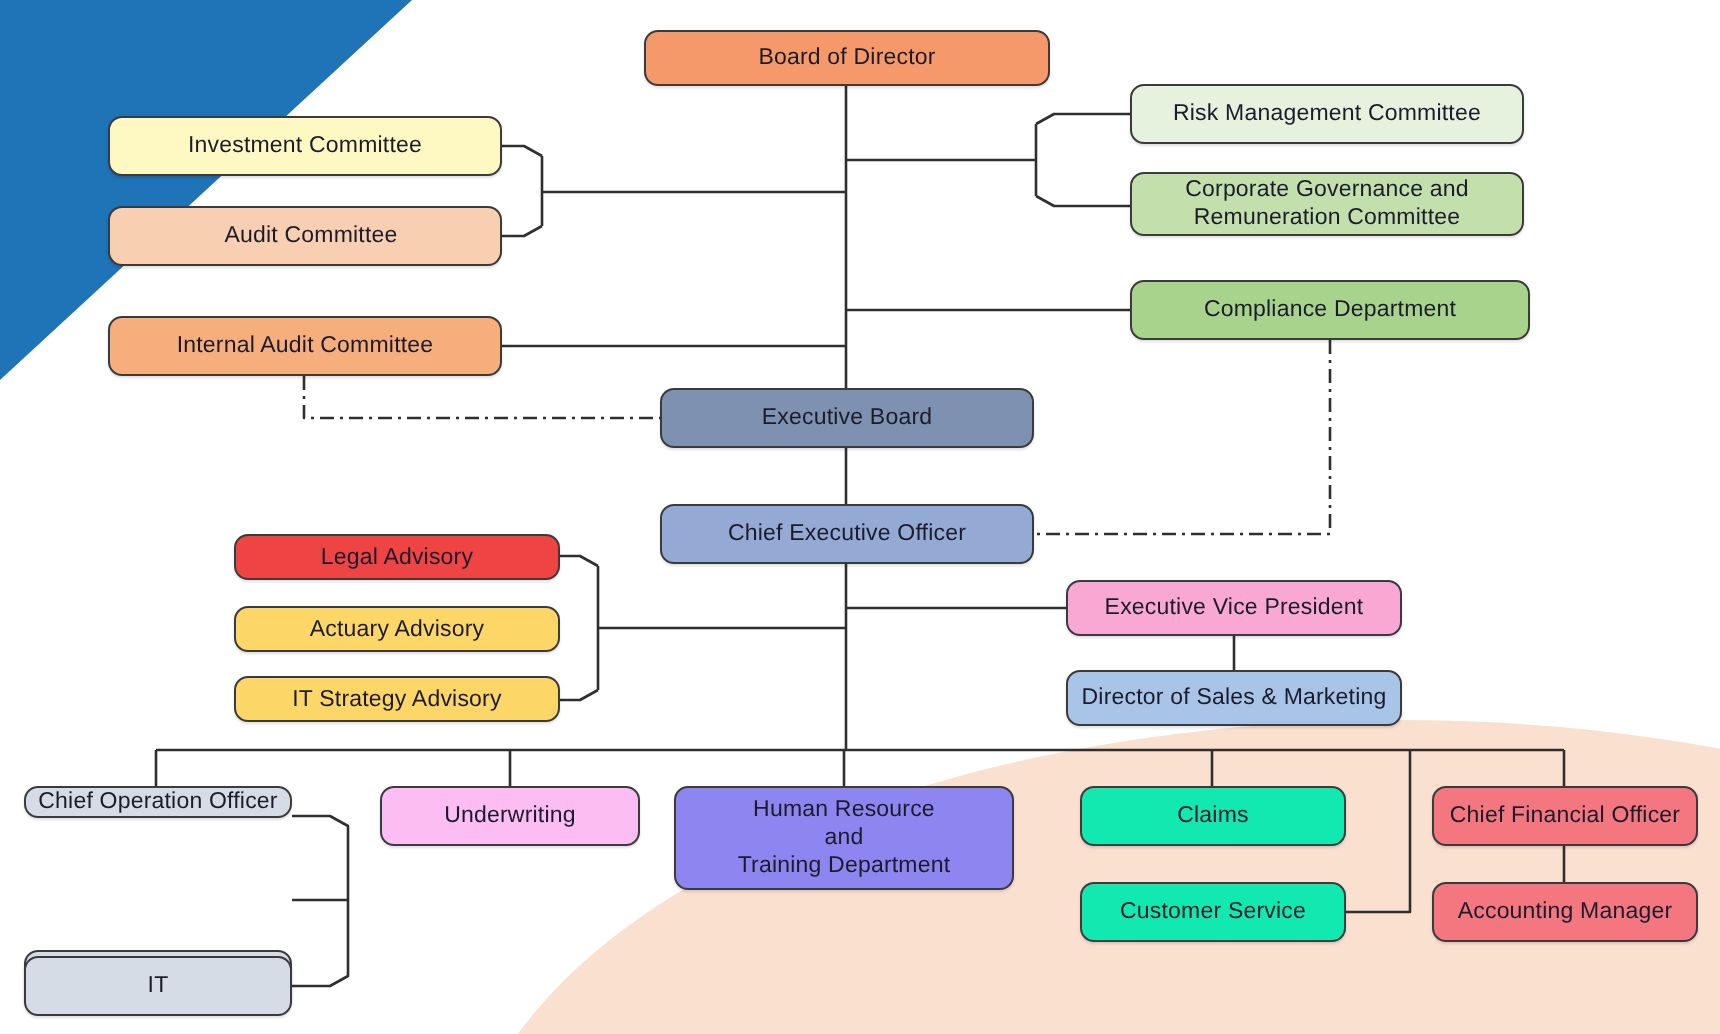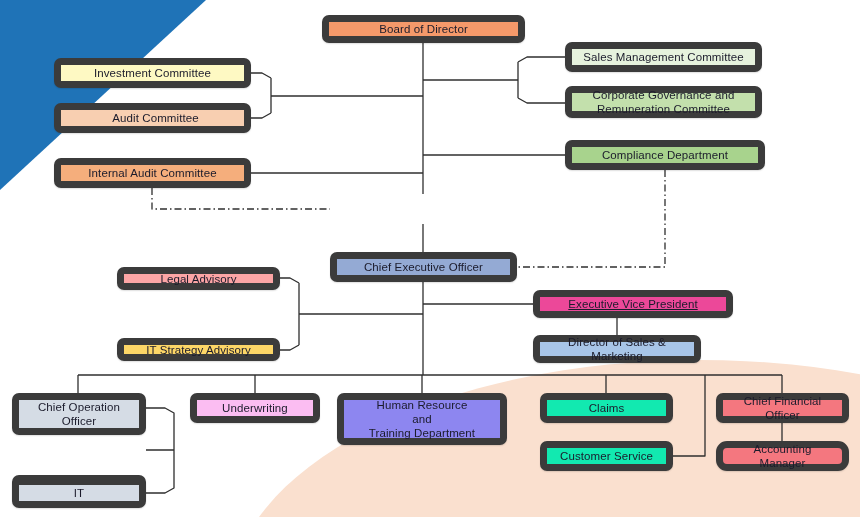--- a/index.html
+++ b/index.html
@@ -27,21 +27,21 @@
   #node-layer {
     position: absolute;
     left: 0; top: 0;
     width: 860px;
     height: 517px;
     z-index: 2;
   }
   .node {
     position: absolute;
     box-sizing: border-box;
-    border: 7px solid #701a75;
+    border: 1px solid #701a75;
     border-radius: 7px;
     display: flex;
     align-items: center;
     justify-content: center;
     text-align: center;
     color: #1b1b2b;
     font-size: 11.5px;
     line-height: 14px;
     letter-spacing: 0.1px;
     padding: 2px 6px;
@@ -93,44 +93,50 @@
       <div class="node" style="left: 54px; top: 58px; width: 197px; height: 30px; background: #fef9c3; border-color: rgb(59, 59, 59);">
         <span>Investment Committee</span>
       </div>
       <div class="node" style="left: 54px; top: 103px; width: 197px; height: 30px; background: rgb(248, 207, 177); border-color: rgb(59, 59, 59); padding-left: 12px;">
         <span>Audit Committee</span>
       </div>
       <div class="node" style="left: 54px; top: 158px; width: 197px; height: 30px; background: rgb(245, 174, 124); border-color: rgb(59, 59, 59);">
         <span>Internal Audit Committee</span>
       </div>
       <div class="node" style="left: 565px; top: 42px; width: 197px; height: 30px; background: rgb(230, 242, 221); border-color: rgb(59, 59, 59);">
-        <span>Sales Management Committee</span>
+        <span>Risk Management Committee</span>
       </div>
       <div class="node" style="left: 565px; top: 86px; width: 197px; height: 32px; background: rgb(195, 224, 172); border-color: rgb(59, 59, 59);">
         <span>Corporate Governance and<br>Remuneration Committee</span>
       </div>
       <div class="node" style="left: 565px; top: 140px; width: 200px; height: 30px; background: rgb(168, 211, 141); border-color: rgb(59, 59, 59);">
         <span>Compliance Department</span>
       </div>
+      <div class="node" style="left: 330px; top: 194px; width: 187px; height: 30px; background: rgb(127, 145, 176); border-color: rgb(59, 59, 59);">
+        <span>Executive Board</span>
+      </div>
       <div class="node" style="left: 330px; top: 252px; width: 187px; height: 30px; background: rgb(148, 170, 212); border-color: rgb(59, 59, 59);">
         <span>Chief Executive Officer</span>
       </div>
-      <div class="node" style="left: 117px; top: 267px; width: 163px; height: 23px; background: #fca5a5; border-color: rgb(59, 59, 59);">
+      <div class="node" style="left: 117px; top: 267px; width: 163px; height: 23px; background: #ef4444; border-color: rgb(59, 59, 59);">
         <span>Legal Advisory</span>
+      </div>
+      <div class="node" style="left: 117px; top: 303px; width: 163px; height: 23px; background: rgb(252, 214, 103); border-color: rgb(59, 59, 59);">
+        <span>Actuary Advisory</span>
       </div>
       <div class="node" style="left: 117px; top: 338px; width: 163px; height: 23px; background: rgb(252, 214, 103); border-color: rgb(59, 59, 59);">
         <span>IT Strategy Advisory</span>
       </div>
-      <div class="node" style="left: 533px; top: 290px; width: 200px; height: 28px; background: #ec4899; border-color: rgb(59, 59, 59); text-decoration: underline;">
+      <div class="node" style="left: 533px; top: 290px; width: 168px; height: 28px; background: #f9a8d4; border-color: rgb(59, 59, 59);">
         <span>Executive Vice President</span>
       </div>
       <div class="node" style="left: 533px; top: 335px; width: 168px; height: 28px; background: rgb(168, 197, 232); border-color: rgb(59, 59, 59);">
         <span>Director of Sales &amp; Marketing</span>
       </div>
-      <div class="node" style="left: 12px; top: 393px; width: 134px; height: 42px; background: rgb(213, 220, 229); border-color: rgb(59, 59, 59);">
+      <div class="node" style="left: 12px; top: 393px; width: 134px; height: 16px; background: rgb(213, 220, 229); border-color: rgb(59, 59, 59);">
         <span>Chief Operation Officer</span>
       </div>
       <div class="node" style="left: 12px; top: 435px; width: 134px; height: 30px; background: rgb(213, 220, 229); border-color: rgb(59, 59, 59); margin-top: 40px;">
         <span>Operation Manager</span>
       </div>
       <div class="node" style="left: 12px; top: 478px; width: 134px; height: 30px; background: rgb(213, 220, 229); border-color: rgb(59, 59, 59);">
         <span>IT</span>
       </div>
       <div class="node" style="left: 190px; top: 393px; width: 130px; height: 30px; background: rgb(251, 189, 242); border-color: rgb(59, 59, 59);">
         <span>Underwriting</span>
@@ -140,18 +146,18 @@
       </div>
       <div class="node" style="left: 540px; top: 393px; width: 133px; height: 30px; background: rgb(18, 233, 176); border-color: rgb(59, 59, 59);">
         <span>Claims</span>
       </div>
       <div class="node" style="left: 540px; top: 441px; width: 133px; height: 30px; background: rgb(18, 233, 176); border-color: rgb(59, 59, 59);">
         <span>Customer Service</span>
       </div>
       <div class="node" style="left: 716px; top: 393px; width: 133px; height: 30px; background: rgb(244, 119, 127); border-color: rgb(59, 59, 59);">
         <span>Chief Financial Officer</span>
       </div>
-      <div class="node" style="left: 716px; top: 441px; width: 133px; height: 30px; background: rgb(244, 119, 127); border-color: rgb(59, 59, 59); border-radius: 11px;">
+      <div class="node" style="left: 716px; top: 441px; width: 133px; height: 30px; background: rgb(244, 119, 127); border-color: rgb(59, 59, 59);">
         <span>Accounting Manager</span>
       </div>
     </div>
 
 </div>
 
 </body></html>

